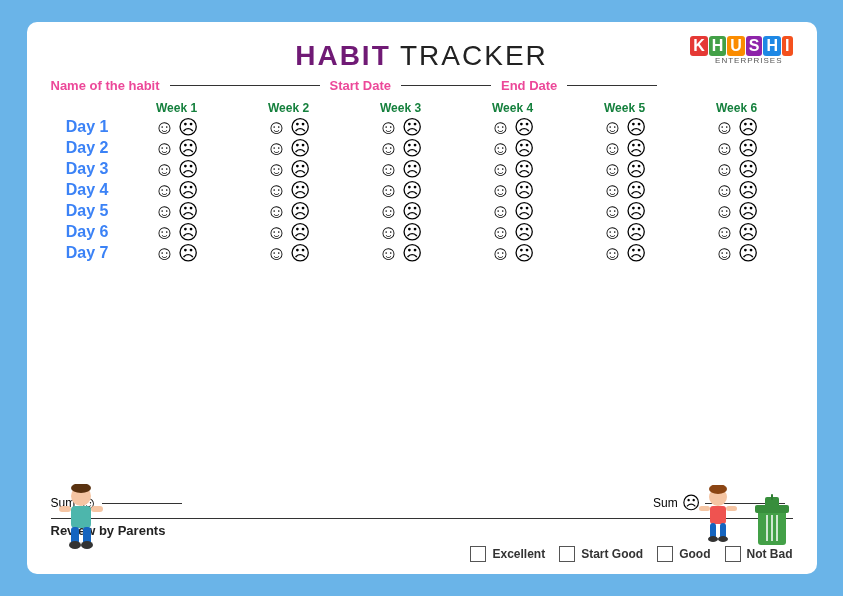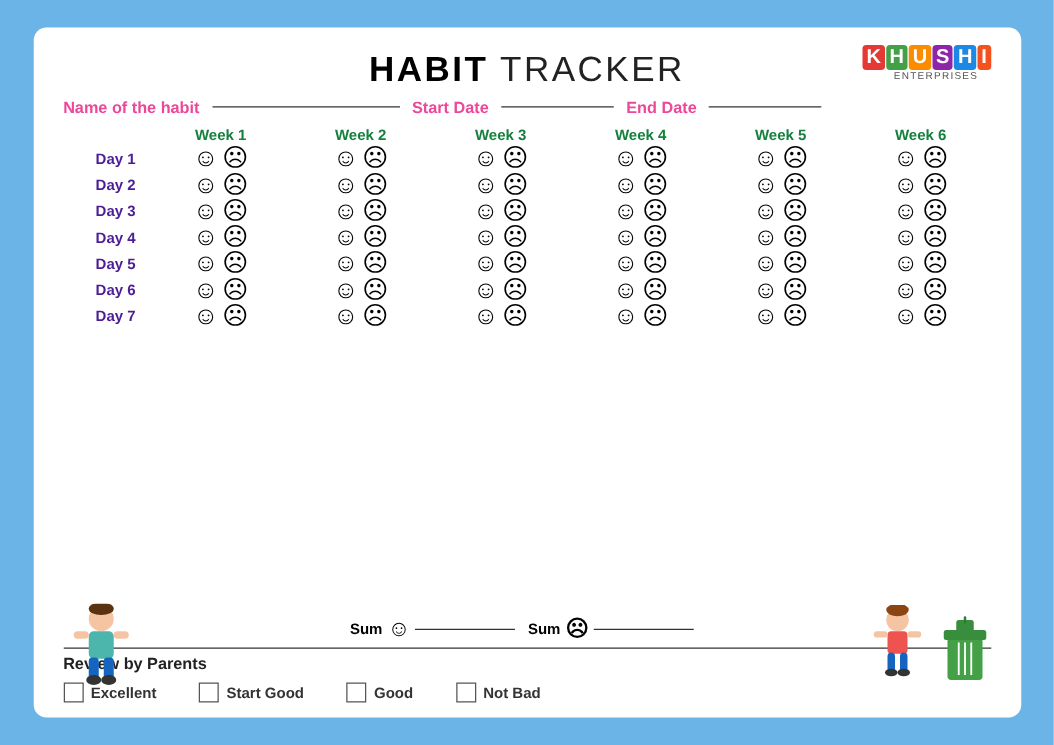--- a/index.html
+++ b/index.html
@@ -32,21 +32,21 @@
       margin-bottom: 6px;
     }
     .title {
       font-size: 28px;
       letter-spacing: 2px;
       color: #222;
       text-transform: uppercase;
     }
     .title-bold {
       font-weight: 900;
-      color: #000000;
+      color: #701a75;
     }
     .logo {
       position: absolute;
       right: 0;
       top: -4px;
       display: flex;
       flex-direction: column;
       align-items: center;
     }
     .logo-text {
@@ -107,46 +107,46 @@
       font-weight: 600;
       color: #15803d;
     }
     .day-row {
       display: grid;
       grid-template-columns: 70px repeat(6, 1fr);
       align-items: center;
       margin-bottom: 1px;
     }
     .day-label {
-      font-size: 12px;
+      font-size: 16px;
       font-weight: 600;
-      color: #4c1d95;
+      color: #3b82f6;
       text-align: right;
       padding-right: 12px;
     }
     .cell {
       display: flex;
       justify-content: center;
       align-items: center;
       gap: 3px;
     }
     .smiley {
       font-size: 20px;
       line-height: 1;
     }
     
     .sum-row {
       display: flex;
       align-items: center;
-      justify-content: center;
+      justify-content: space-between;
       gap: 10px;
       margin-top: 4px;
       padding-right: 8px;
       font-size: 12px;
-      font-weight: 700;
+      font-weight: 400;
     }
     .sum-block {
       display: flex;
       align-items: center;
       gap: 4px;
     }
     .sum-line {
       border-bottom: 1.5px solid #333;
       width: 80px;
       display: inline-block;
@@ -160,22 +160,22 @@
     .review-label {
       font-size: 13px;
       font-weight: 700;
       color: #222;
       margin-bottom: 4px;
     }
     
     .footer {
       display: flex;
       align-items: center;
-      justify-content: flex-start;
-      gap: 34px;
+      justify-content: flex-end;
+      gap: 14px;
       margin-top: 4px;
       position: relative;
     }
     .legend-item {
       display: flex;
       align-items: center;
       gap: 6px;
       font-size: 12px;
       font-weight: 600;
       color: #333;

